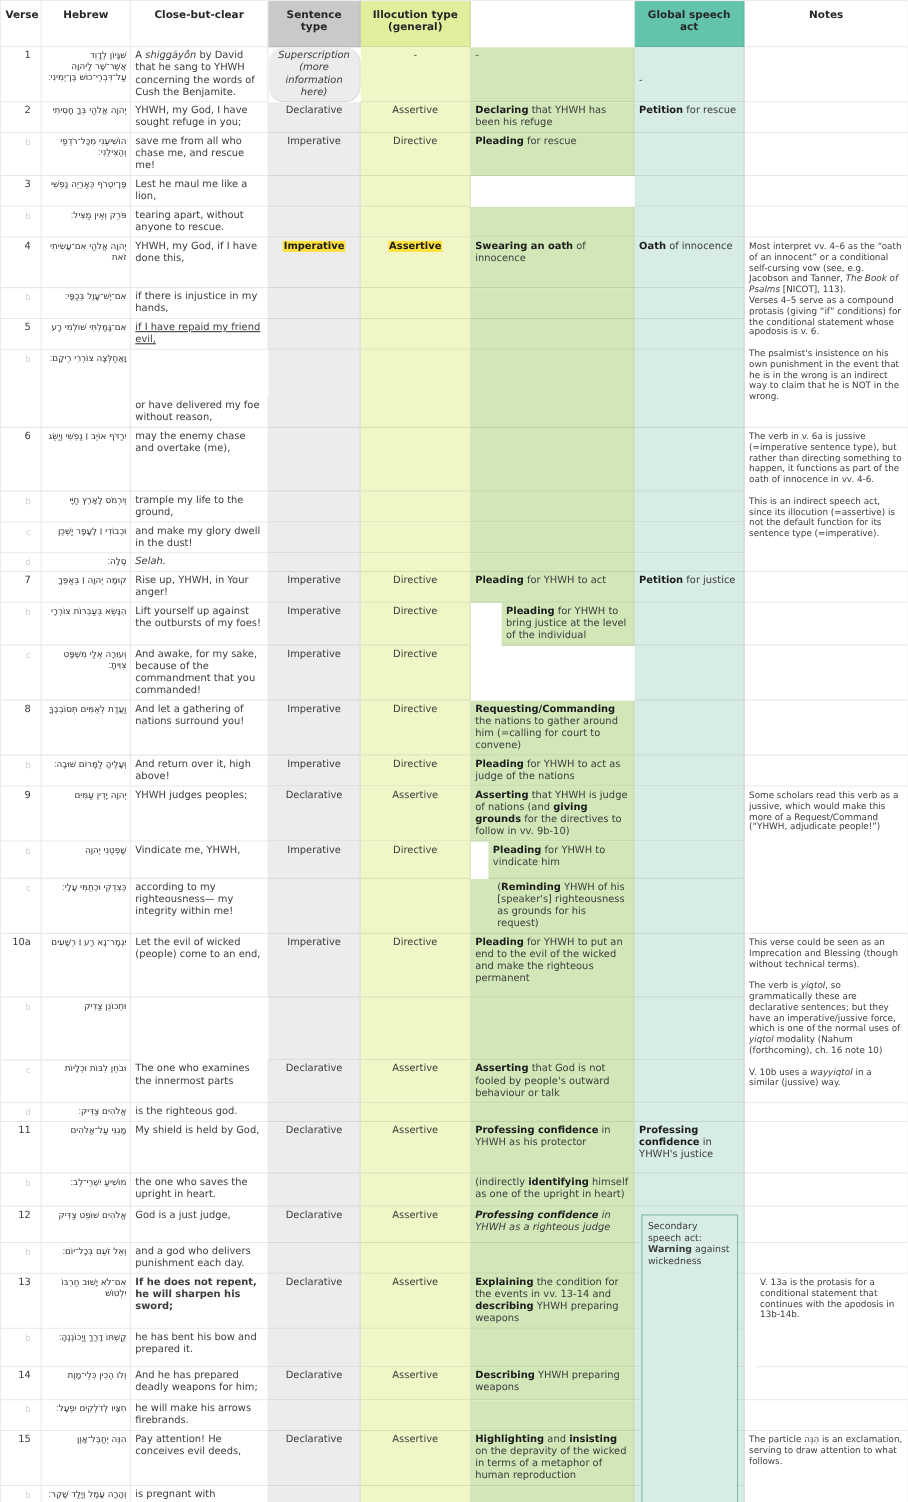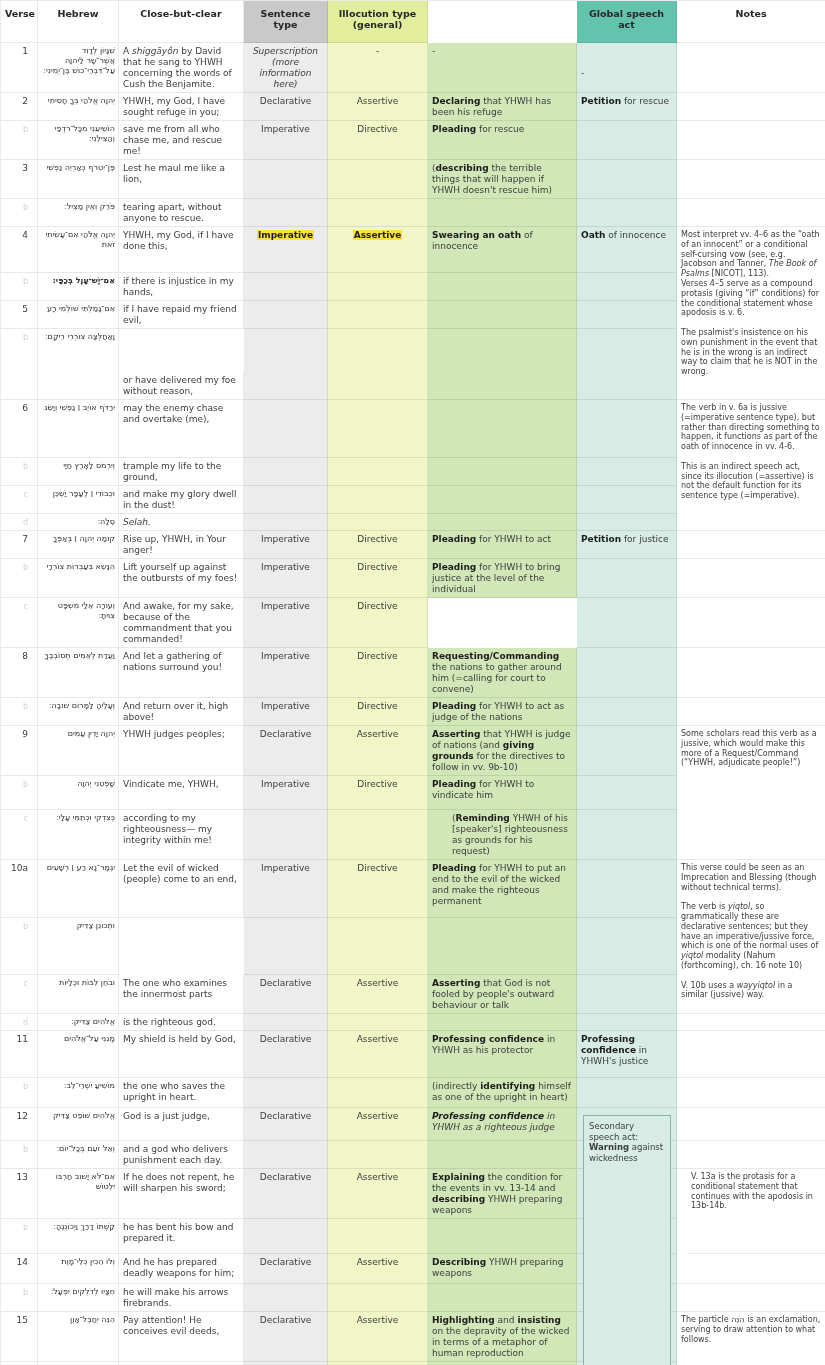--- a/index.html
+++ b/index.html
@@ -69,21 +69,21 @@
       <div class="cell hdr h-verse" style="grid-area: 1 / 1;">Verse</div>
       <div class="cell hdr h-hebrew" style="grid-area: 1 / 2;">Hebrew</div>
       <div class="cell hdr h-english" style="grid-area: 1 / 3;">Close-but-clear</div>
       <div class="cell hdr h-sentence" style="grid-area: 1 / 4;">Sentence type</div>
       <div class="cell hdr h-general" style="grid-area: 1 / 5;">Illocution type (general)</div>
       <div class="cell hdr h-global" style="grid-area: 1 / 7;">Global speech act</div>
       <div class="cell hdr h-note" style="grid-area: 1 / 8;">Notes</div>
       <div class="cell c-verse" style="grid-area: 2 / 1;">1</div>
       <div class="cell c-hebrew" dir="rtl" style="grid-area: 2 / 2;">שִׁגָּיוֹן לְדָוִד<br>אֲשֶׁר־שָׁר לַיהוָה<br>עַל־דִּבְרֵי־כוּשׁ בֶּן־יְמִינִי׃</div>
       <div class="cell c-english" style="grid-area: 2 / 3;">A <i>shiggāyôn</i> by David<br>that he sang to YHWH<br>concerning the words of Cush the Benjamite.</div>
-      <div class="cell c-sentence" style="grid-area: 2 / 4;"><i>Superscription</i><br><i>(more information here)</i></div>
+      <div class="cell c-sentence" style="grid-area: 2 / 4; border-radius: 15px;"><i>Superscription</i><br><i>(more information here)</i></div>
       <div class="cell c-general" style="grid-area: 2 / 5;">-</div>
       <div class="cell c-specific" style="grid-area: 2 / 6;">-</div>
       <div class="cell c-global" style="grid-area: 2 / 7;"><br><br>-</div>
       <div class="cell c-note" style="grid-area: 2 / 8;"></div>
       <div class="cell c-verse" style="grid-area: 3 / 1;">2</div>
       <div class="cell c-hebrew" dir="rtl" style="grid-area: 3 / 2;">יְהוָה אֱלֹהַי בְּךָ חָסִיתִי</div>
       <div class="cell c-english" style="grid-area: 3 / 3;">YHWH, my God, I have sought refuge in you;</div>
       <div class="cell c-sentence" style="grid-area: 3 / 4;">Declarative</div>
       <div class="cell c-general" style="grid-area: 3 / 5;">Assertive</div>
       <div class="cell c-specific" style="grid-area: 3 / 6;"><b>Declaring</b> that YHWH has been his refuge</div>
@@ -95,49 +95,48 @@
       <div class="cell c-sentence" style="grid-area: 4 / 4;">Imperative</div>
       <div class="cell c-general" style="grid-area: 4 / 5;">Directive</div>
       <div class="cell c-specific" style="grid-area: 4 / 6;"><b>Pleading</b> for rescue</div>
       <div class="cell c-global" style="grid-area: 4 / 7;"></div>
       <div class="cell c-note" style="grid-area: 4 / 8;"></div>
       <div class="cell c-verse" style="grid-area: 5 / 1;">3</div>
       <div class="cell c-hebrew" dir="rtl" style="grid-area: 5 / 2;">פֶּן־יִטְרֹף כְּאַרְיֵה נַפְשִׁי</div>
       <div class="cell c-english" style="grid-area: 5 / 3;">Lest he maul me like a lion,</div>
       <div class="cell c-sentence" style="grid-area: 5 / 4;"></div>
       <div class="cell c-general" style="grid-area: 5 / 5;"></div>
-      <div class="cell c-specific" style="grid-area: 5 / 6;">(<b>describing</b> the terrible things that will happen if YHWH doesn't rescue him)</div>
       <div class="cell c-global" style="grid-area: 5 / 7;"></div>
       <div class="cell c-note" style="grid-area: 5 / 8;"></div>
       <div class="cell c-verse faint" style="grid-area: 6 / 1;">b</div>
       <div class="cell c-hebrew" dir="rtl" style="grid-area: 6 / 2;">פֹּרֵק וְאֵין מַצִּיל׃</div>
       <div class="cell c-english" style="grid-area: 6 / 3;">tearing apart, without anyone to rescue.</div>
       <div class="cell c-sentence" style="grid-area: 6 / 4;"></div>
       <div class="cell c-general" style="grid-area: 6 / 5;"></div>
       <div class="cell c-specific" style="grid-area: 6 / 6;"></div>
       <div class="cell c-global" style="grid-area: 6 / 7;"></div>
       <div class="cell c-note" style="grid-area: 6 / 8;"></div>
       <div class="cell c-verse" style="grid-area: 7 / 1;">4</div>
       <div class="cell c-hebrew" dir="rtl" style="grid-area: 7 / 2;">יְהוָה אֱלֹהַי אִם־עָשִׂיתִי זֹאת</div>
       <div class="cell c-english" style="grid-area: 7 / 3;">YHWH, my God, if I have done this,</div>
       <div class="cell c-sentence" style="grid-area: 7 / 4;"><mark>Imperative</mark></div>
       <div class="cell c-general" style="grid-area: 7 / 5;"><mark>Assertive</mark></div>
       <div class="cell c-specific" style="grid-area: 7 / 6;"><b>Swearing an oath</b> of innocence</div>
       <div class="cell c-global" style="grid-area: 7 / 7;"><b>Oath</b> of innocence</div>
       <div class="cell c-note" style="grid-area: 7 / 8 / span 4;">Most interpret vv. 4–6 as the “oath of an innocent” or a conditional self-cursing vow (see, e.g. Jacobson and Tanner, <i>The Book of Psalms</i> [NICOT], 113).<br>Verses 4–5 serve as a compound protasis (giving “if” conditions) for the conditional statement whose apodosis is v. 6.<br><br>The psalmist's insistence on his own punishment in the event that he is in the wrong is an indirect way to claim that he is NOT in the wrong.</div>
       <div class="cell c-verse faint" style="grid-area: 8 / 1;">b</div>
-      <div class="cell c-hebrew" dir="rtl" style="grid-area: 8 / 2; font-weight: bold;">אִם־יֶשׁ־עָוֶל בְּכַפָּי׃</div>
+      <div class="cell c-hebrew" dir="rtl" style="grid-area: 8 / 2;">אִם־יֶשׁ־עָוֶל בְּכַפָּי׃</div>
       <div class="cell c-english" style="grid-area: 8 / 3;">if there is injustice in my hands,</div>
       <div class="cell c-sentence" style="grid-area: 8 / 4;"></div>
       <div class="cell c-general" style="grid-area: 8 / 5;"></div>
       <div class="cell c-specific" style="grid-area: 8 / 6;"></div>
       <div class="cell c-global" style="grid-area: 8 / 7;"></div>
       <div class="cell c-verse" style="grid-area: 9 / 1;">5</div>
       <div class="cell c-hebrew" dir="rtl" style="grid-area: 9 / 2;">אִם־גָּמַלְתִּי שׁוֹלְמִי רָע</div>
-      <div class="cell c-english" style="grid-area: 9 / 3;">if I have repaid my friend evil,</div>
+      <div class="cell c-english" style="grid-area: 9 / 3; text-decoration: underline;">if I have repaid my friend evil,</div>
       <div class="cell c-sentence" style="grid-area: 9 / 4;"></div>
       <div class="cell c-general" style="grid-area: 9 / 5;"></div>
       <div class="cell c-specific" style="grid-area: 9 / 6;"></div>
       <div class="cell c-global" style="grid-area: 9 / 7;"></div>
       <div class="cell c-verse faint" style="grid-area: 10 / 1;">b</div>
       <div class="cell c-hebrew" dir="rtl" style="grid-area: 10 / 2;">וָאֲחַלְּצָה צוֹרְרִי רֵיקָם׃</div>
       <div class="cell c-english" style="grid-area: 10 / 3; margin-top: 43px;">or have delivered my foe without reason,</div>
       <div class="cell c-sentence" style="grid-area: 10 / 4;"></div>
       <div class="cell c-general" style="grid-area: 10 / 5;"></div>
       <div class="cell c-specific" style="grid-area: 10 / 6;"></div>
@@ -177,21 +176,21 @@
       <div class="cell c-sentence" style="grid-area: 15 / 4;">Imperative</div>
       <div class="cell c-general" style="grid-area: 15 / 5;">Directive</div>
       <div class="cell c-specific" style="grid-area: 15 / 6;"><b>Pleading</b> for YHWH to act</div>
       <div class="cell c-global" style="grid-area: 15 / 7;"><b>Petition</b> for justice</div>
       <div class="cell c-note" style="grid-area: 15 / 8;"></div>
       <div class="cell c-verse faint" style="grid-area: 16 / 1;">b</div>
       <div class="cell c-hebrew" dir="rtl" style="grid-area: 16 / 2;">הִנָּשֵׂא בְּעַבְרוֹת צוֹרְרָי</div>
       <div class="cell c-english" style="grid-area: 16 / 3;">Lift yourself up against the outbursts of my foes!</div>
       <div class="cell c-sentence" style="grid-area: 16 / 4;">Imperative</div>
       <div class="cell c-general" style="grid-area: 16 / 5;">Directive</div>
-      <div class="cell c-specific" style="grid-area: 16 / 6;"><b>Pleading</b> for YHWH to bring justice at the level of the individual</div>
+      <div class="cell c-specific" style="grid-area: 16 / 6; margin-left: 28px;"><b>Pleading</b> for YHWH to bring justice at the level of the individual</div>
       <div class="cell c-global" style="grid-area: 16 / 7;"></div>
       <div class="cell c-note" style="grid-area: 16 / 8;"></div>
       <div class="cell c-verse faint" style="grid-area: 17 / 1;">c</div>
       <div class="cell c-hebrew" dir="rtl" style="grid-area: 17 / 2;">וְעוּרָה אֵלַי מִשְׁפָּט צִוִּיתָ׃</div>
       <div class="cell c-english" style="grid-area: 17 / 3;">And awake, for my sake, because of the commandment that you commanded!</div>
       <div class="cell c-sentence" style="grid-area: 17 / 4;">Imperative</div>
       <div class="cell c-general" style="grid-area: 17 / 5;">Directive</div>
       <div class="cell c-global" style="grid-area: 17 / 7;"></div>
       <div class="cell c-note" style="grid-area: 17 / 8;"></div>
       <div class="cell c-verse" style="grid-area: 18 / 1;">8</div>
@@ -216,21 +215,21 @@
       <div class="cell c-sentence" style="grid-area: 20 / 4;">Declarative</div>
       <div class="cell c-general" style="grid-area: 20 / 5;">Assertive</div>
       <div class="cell c-specific" style="grid-area: 20 / 6;"><b>Asserting</b> that YHWH is judge of nations (and <b>giving grounds</b> for the directives to follow in vv. 9b-10)</div>
       <div class="cell c-global" style="grid-area: 20 / 7;"></div>
       <div class="cell c-note" style="grid-area: 20 / 8 / span 3;">Some scholars read this verb as a jussive, which would make this more of a Request/Command (“YHWH, adjudicate people!”)</div>
       <div class="cell c-verse faint" style="grid-area: 21 / 1;">b</div>
       <div class="cell c-hebrew" dir="rtl" style="grid-area: 21 / 2;">שָׁפְטֵנִי יְהוָה</div>
       <div class="cell c-english" style="grid-area: 21 / 3;">Vindicate me, YHWH,</div>
       <div class="cell c-sentence" style="grid-area: 21 / 4;">Imperative</div>
       <div class="cell c-general" style="grid-area: 21 / 5;">Directive</div>
-      <div class="cell c-specific" style="grid-area: 21 / 6;"><b>Pleading</b> for YHWH to vindicate him</div>
+      <div class="cell c-specific" style="grid-area: 21 / 6; margin-left: 16px;"><b>Pleading</b> for YHWH to vindicate him</div>
       <div class="cell c-global" style="grid-area: 21 / 7;"></div>
       <div class="cell c-verse faint" style="grid-area: 22 / 1;">c</div>
       <div class="cell c-hebrew" dir="rtl" style="grid-area: 22 / 2;">כְּצִדְקִי וּכְתֻמִּי עָלָי׃</div>
       <div class="cell c-english" style="grid-area: 22 / 3;">according to my righteousness— my integrity within me!</div>
       <div class="cell c-sentence" style="grid-area: 22 / 4;"></div>
       <div class="cell c-general" style="grid-area: 22 / 5;"></div>
       <div class="cell c-specific" style="grid-area: 22 / 6; padding-left: 24px;">(<b>Reminding</b> YHWH of his [speaker's] righteousness as grounds for his request)</div>
       <div class="cell c-global" style="grid-area: 22 / 7;"></div>
       <div class="cell c-verse" style="grid-area: 23 / 1;">10a</div>
       <div class="cell c-hebrew" dir="rtl" style="grid-area: 23 / 2;">יִגְמָר־נָא רַע ׀ רְשָׁעִים</div>
@@ -288,21 +287,21 @@
       <div class="cell c-verse faint" style="grid-area: 30 / 1;">b</div>
       <div class="cell c-hebrew" dir="rtl" style="grid-area: 30 / 2;">וְאֵל זֹעֵם בְּכָל־יוֹם׃</div>
       <div class="cell c-english" style="grid-area: 30 / 3;">and a god who delivers punishment each day.</div>
       <div class="cell c-sentence" style="grid-area: 30 / 4;"></div>
       <div class="cell c-general" style="grid-area: 30 / 5;"></div>
       <div class="cell c-specific" style="grid-area: 30 / 6;"></div>
       <div class="cell c-global" style="grid-area: 30 / 7;"></div>
       <div class="cell c-note" style="grid-area: 30 / 8;"></div>
       <div class="cell c-verse" style="grid-area: 31 / 1;">13</div>
       <div class="cell c-hebrew" dir="rtl" style="grid-area: 31 / 2;">אִם־לֹא יָשׁוּב חַרְבּוֹ יִלְטוֹשׁ</div>
-      <div class="cell c-english" style="grid-area: 31 / 3;">If he does not repent, he will sharpen his sword;</div>
+      <div class="cell c-english" style="grid-area: 31 / 3; font-weight: bold;">If he does not repent, he will sharpen his sword;</div>
       <div class="cell c-sentence" style="grid-area: 31 / 4;">Declarative</div>
       <div class="cell c-general" style="grid-area: 31 / 5;">Assertive</div>
       <div class="cell c-specific" style="grid-area: 31 / 6;"><b>Explaining</b> the condition for the events in vv. 13-14 and <b>describing</b> YHWH preparing weapons</div>
       <div class="cell c-global" style="grid-area: 31 / 7;"></div>
       <div class="cell c-note" style="grid-area: 31 / 8 / span 2; margin-left: 10px;">V. 13a is the protasis for a conditional statement that continues with the apodosis in 13b-14b.</div>
       <div class="cell c-verse faint" style="grid-area: 32 / 1;">b</div>
       <div class="cell c-hebrew" dir="rtl" style="grid-area: 32 / 2;">קַשְׁתּוֹ דָרַךְ וַיְכוֹנְנֶהָ׃</div>
       <div class="cell c-english" style="grid-area: 32 / 3;">he has bent his bow and prepared it.</div>
       <div class="cell c-sentence" style="grid-area: 32 / 4;"></div>
       <div class="cell c-general" style="grid-area: 32 / 5;"></div>

